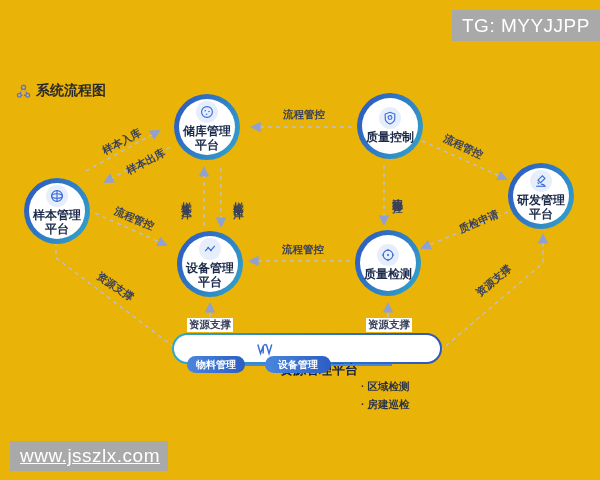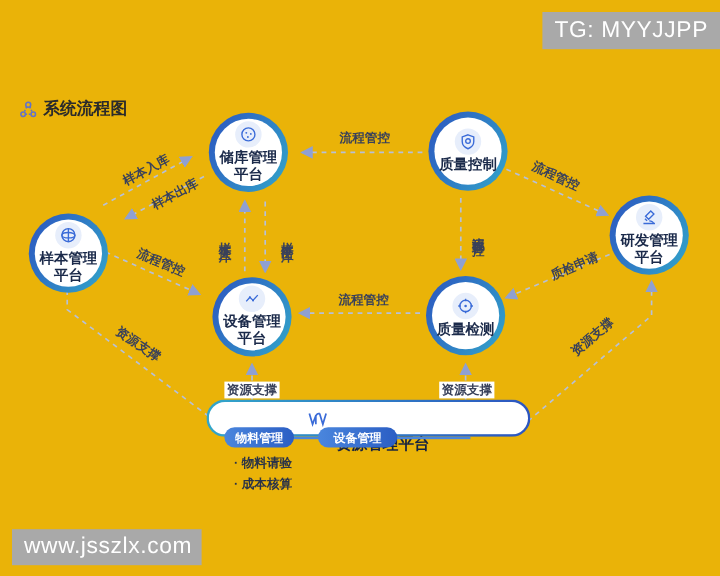--- a/index.html
+++ b/index.html
@@ -8,21 +8,21 @@
     --icon_blue:#3a6bd8; --badge_bg:#e7eefb; --watermark_bg:#a9a9a9;
   }
   html,body{margin:0;padding:0;background:#ffffff;}
   body{font-family:"Liberation Sans","DejaVu Sans",sans-serif;}
   #canvas{position:relative;width:600px;height:480px;background:#eab308;overflow:hidden;}
 
   
   .wm{position:absolute;background:var(--watermark_bg);color:#fff;font-size:19px;
       display:flex;align-items:center;padding:0 10px;letter-spacing:0.5px;}
   .wm-top{left:452px;top:10px;width:138px;height:31px;}
-  .wm-bottom{left:10px;top:441px;width:138px;height:30px;}
+  .wm-bottom{left:10px;top:441px;width:138px;height:30px;text-decoration:underline;}
 
   
   .page-title{position:absolute;left:16px;top:82px;display:flex;align-items:center;gap:5px;}
   .page-title .t{font-size:14px;font-weight:bold;color:#2b2b2b;}
 
   
   svg.overlay{position:absolute;left:0;top:0;z-index:1;pointer-events:none;}
   .conn{fill:none;stroke:var(--dash);stroke-width:1.4;stroke-dasharray:4 4;}
 
   
@@ -224,18 +224,18 @@
       <svg width="18" height="14" viewBox="0 0 20 14" fill="none" stroke="#3a6bd8" stroke-width="1.6">
         <path d="M2 2 L5 12 L8 4 L8 12 M8 4 C8 4 9 2 11.5 2 M11.5 2 L14.5 12 L17.5 2"></path>
       </svg>
     </span>
     <span class="res-title">资源管理平台</span>
   </div>
   <div class="pill-line"></div>
   <div class="pill pill1">物料管理</div>
   <div class="pill pill2">设备管理</div>
 
-  <div class="bullets bul-col1">
-    <div class="bullet">物料请验</div>
-    <div class="bullet">成本核算</div>
+  <div class="bullets bul-col3">
+    <div class="bullet">区域检测</div>
+    <div class="bullet">房建巡检</div>
   </div>
 
 </div>
 
 </body></html>

